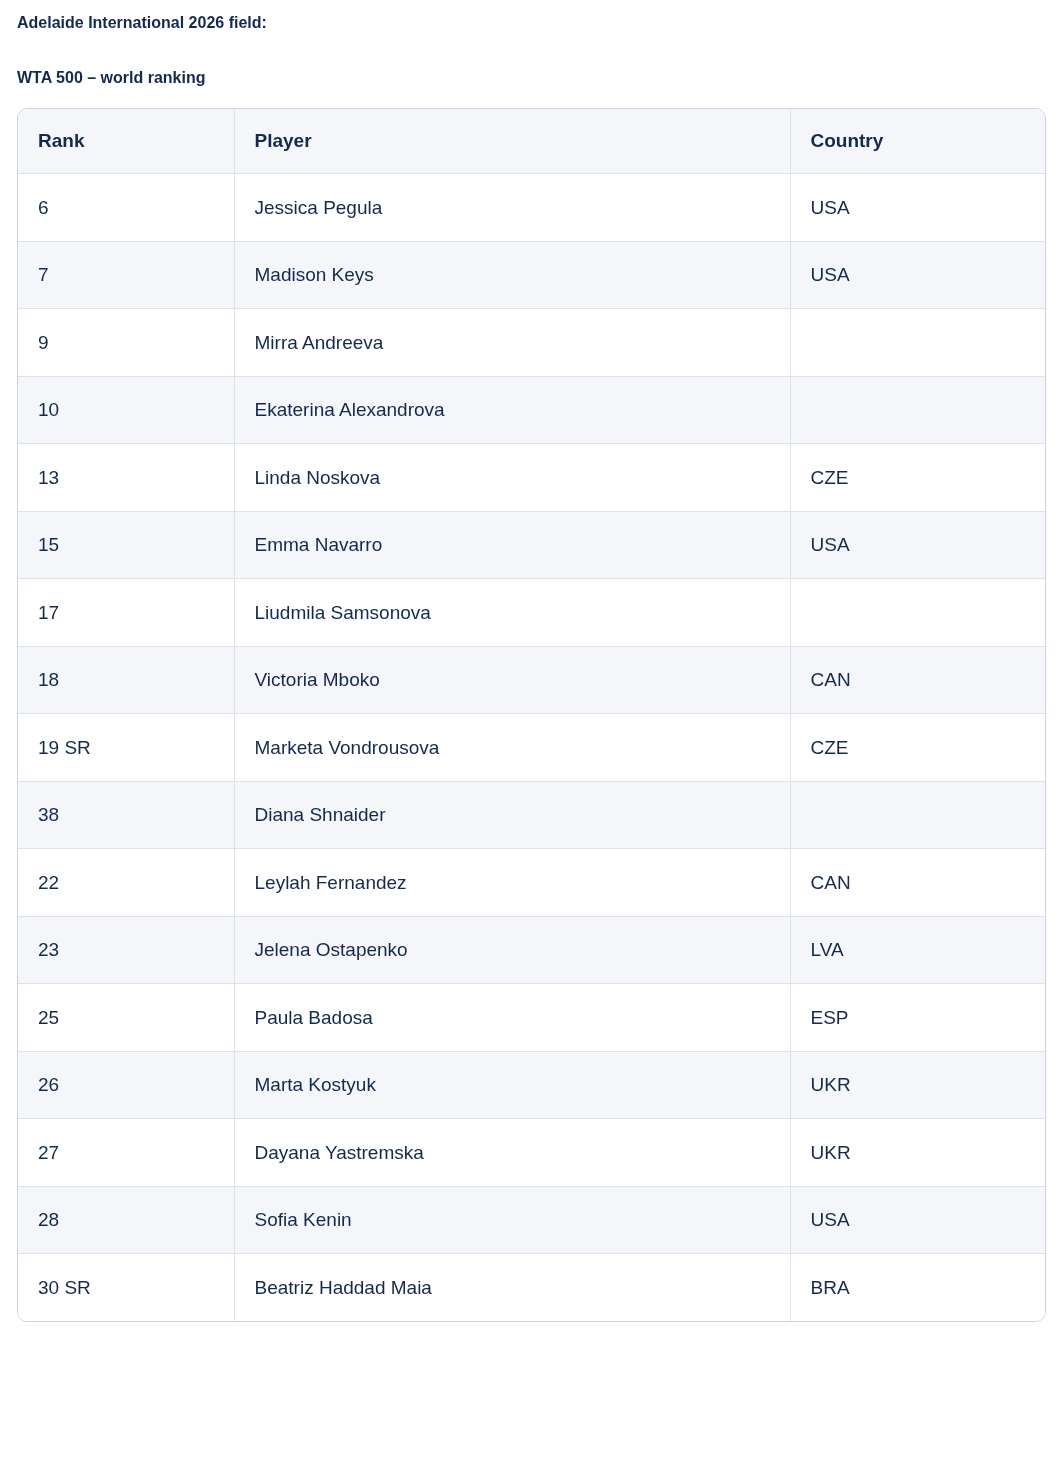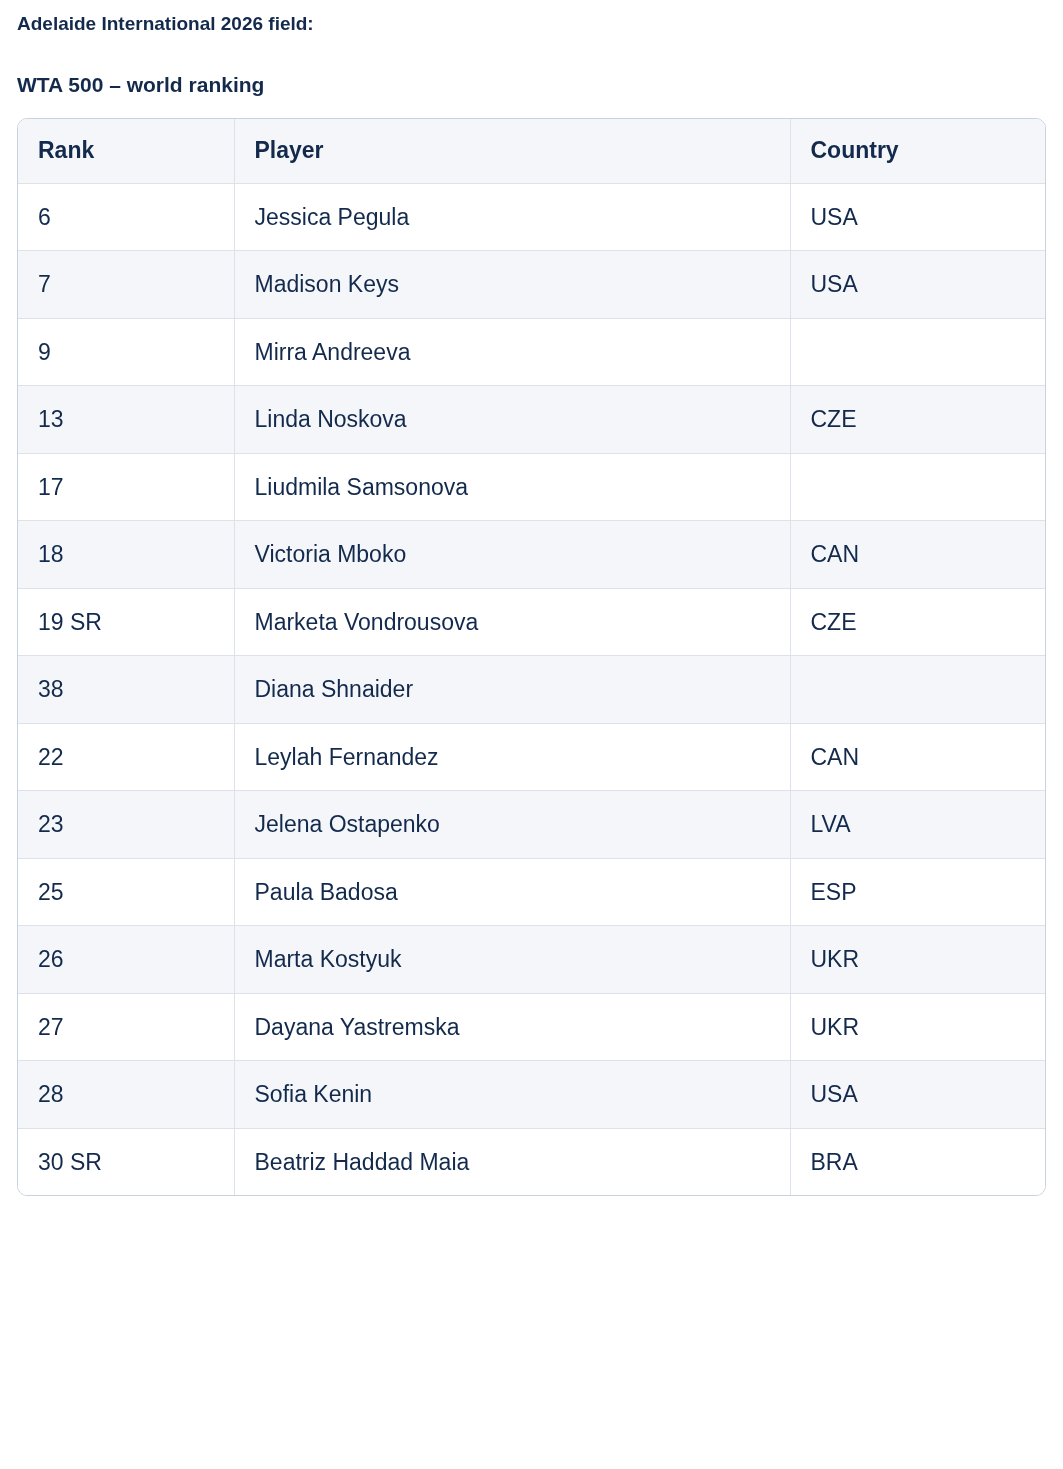--- a/index.html
+++ b/index.html
@@ -9,28 +9,28 @@
     font-family: "Liberation Sans", sans-serif;
     color: #132a4d;
   }
   .page {
     width: 1063px;
     min-height: 1469px;
     box-sizing: border-box;
     padding: 13px 17px 10px 17px;
   }
   .page-title {
-    font-size: 19px;
+    font-size: 16px;
     line-height: 1.2;
     font-weight: 700;
     margin: 0;
     color: #132a4d;
   }
   .page-subtitle {
-    font-size: 21px;
+    font-size: 16px;
     line-height: 1.2;
     font-weight: 700;
     margin: 36px 0 21px 0;
     color: #132a4d;
   }
   .table-wrap {
     border: 1px solid #c9d3e0;
     border-radius: 10px;
     overflow: hidden;
     background: #ffffff;
@@ -40,21 +40,21 @@
     width: 100%;
     table-layout: fixed;
   }
   col.col-rank    { width: 216px; }
   col.col-player  { width: 556px; }
   col.col-country { width: auto; }
   th, td {
     text-align: left;
     vertical-align: middle;
     padding: 0 16px 0 20px;
-    font-size: 23px;
+    font-size: 19px;
     color: #132a4d;
     border-right: 1px solid #dde2ea;
     border-bottom: 1px solid #dde2ea;
     overflow: hidden;
     white-space: nowrap;
   }
   th:last-child, td:last-child { border-right: none; }
   tbody tr:last-child td { border-bottom: none; }
   thead th {
     height: 64px;
@@ -98,23 +98,33 @@
     <td>7</td>
     <td>Madison Keys</td>
     <td>USA</td>
   </tr>
           <tr>
     <td>9</td>
     <td>Mirra Andreeva</td>
     <td></td>
   </tr>
           <tr>
+    <td>10</td>
+    <td>Ekaterina Alexandrova</td>
+    <td></td>
+  </tr>
+          <tr>
     <td>13</td>
     <td>Linda Noskova</td>
     <td>CZE</td>
+  </tr>
+          <tr>
+    <td>15</td>
+    <td>Emma Navarro</td>
+    <td>USA</td>
   </tr>
           <tr>
     <td>17</td>
     <td>Liudmila Samsonova</td>
     <td></td>
   </tr>
           <tr>
     <td>18</td>
     <td>Victoria Mboko</td>
     <td>CAN</td>

